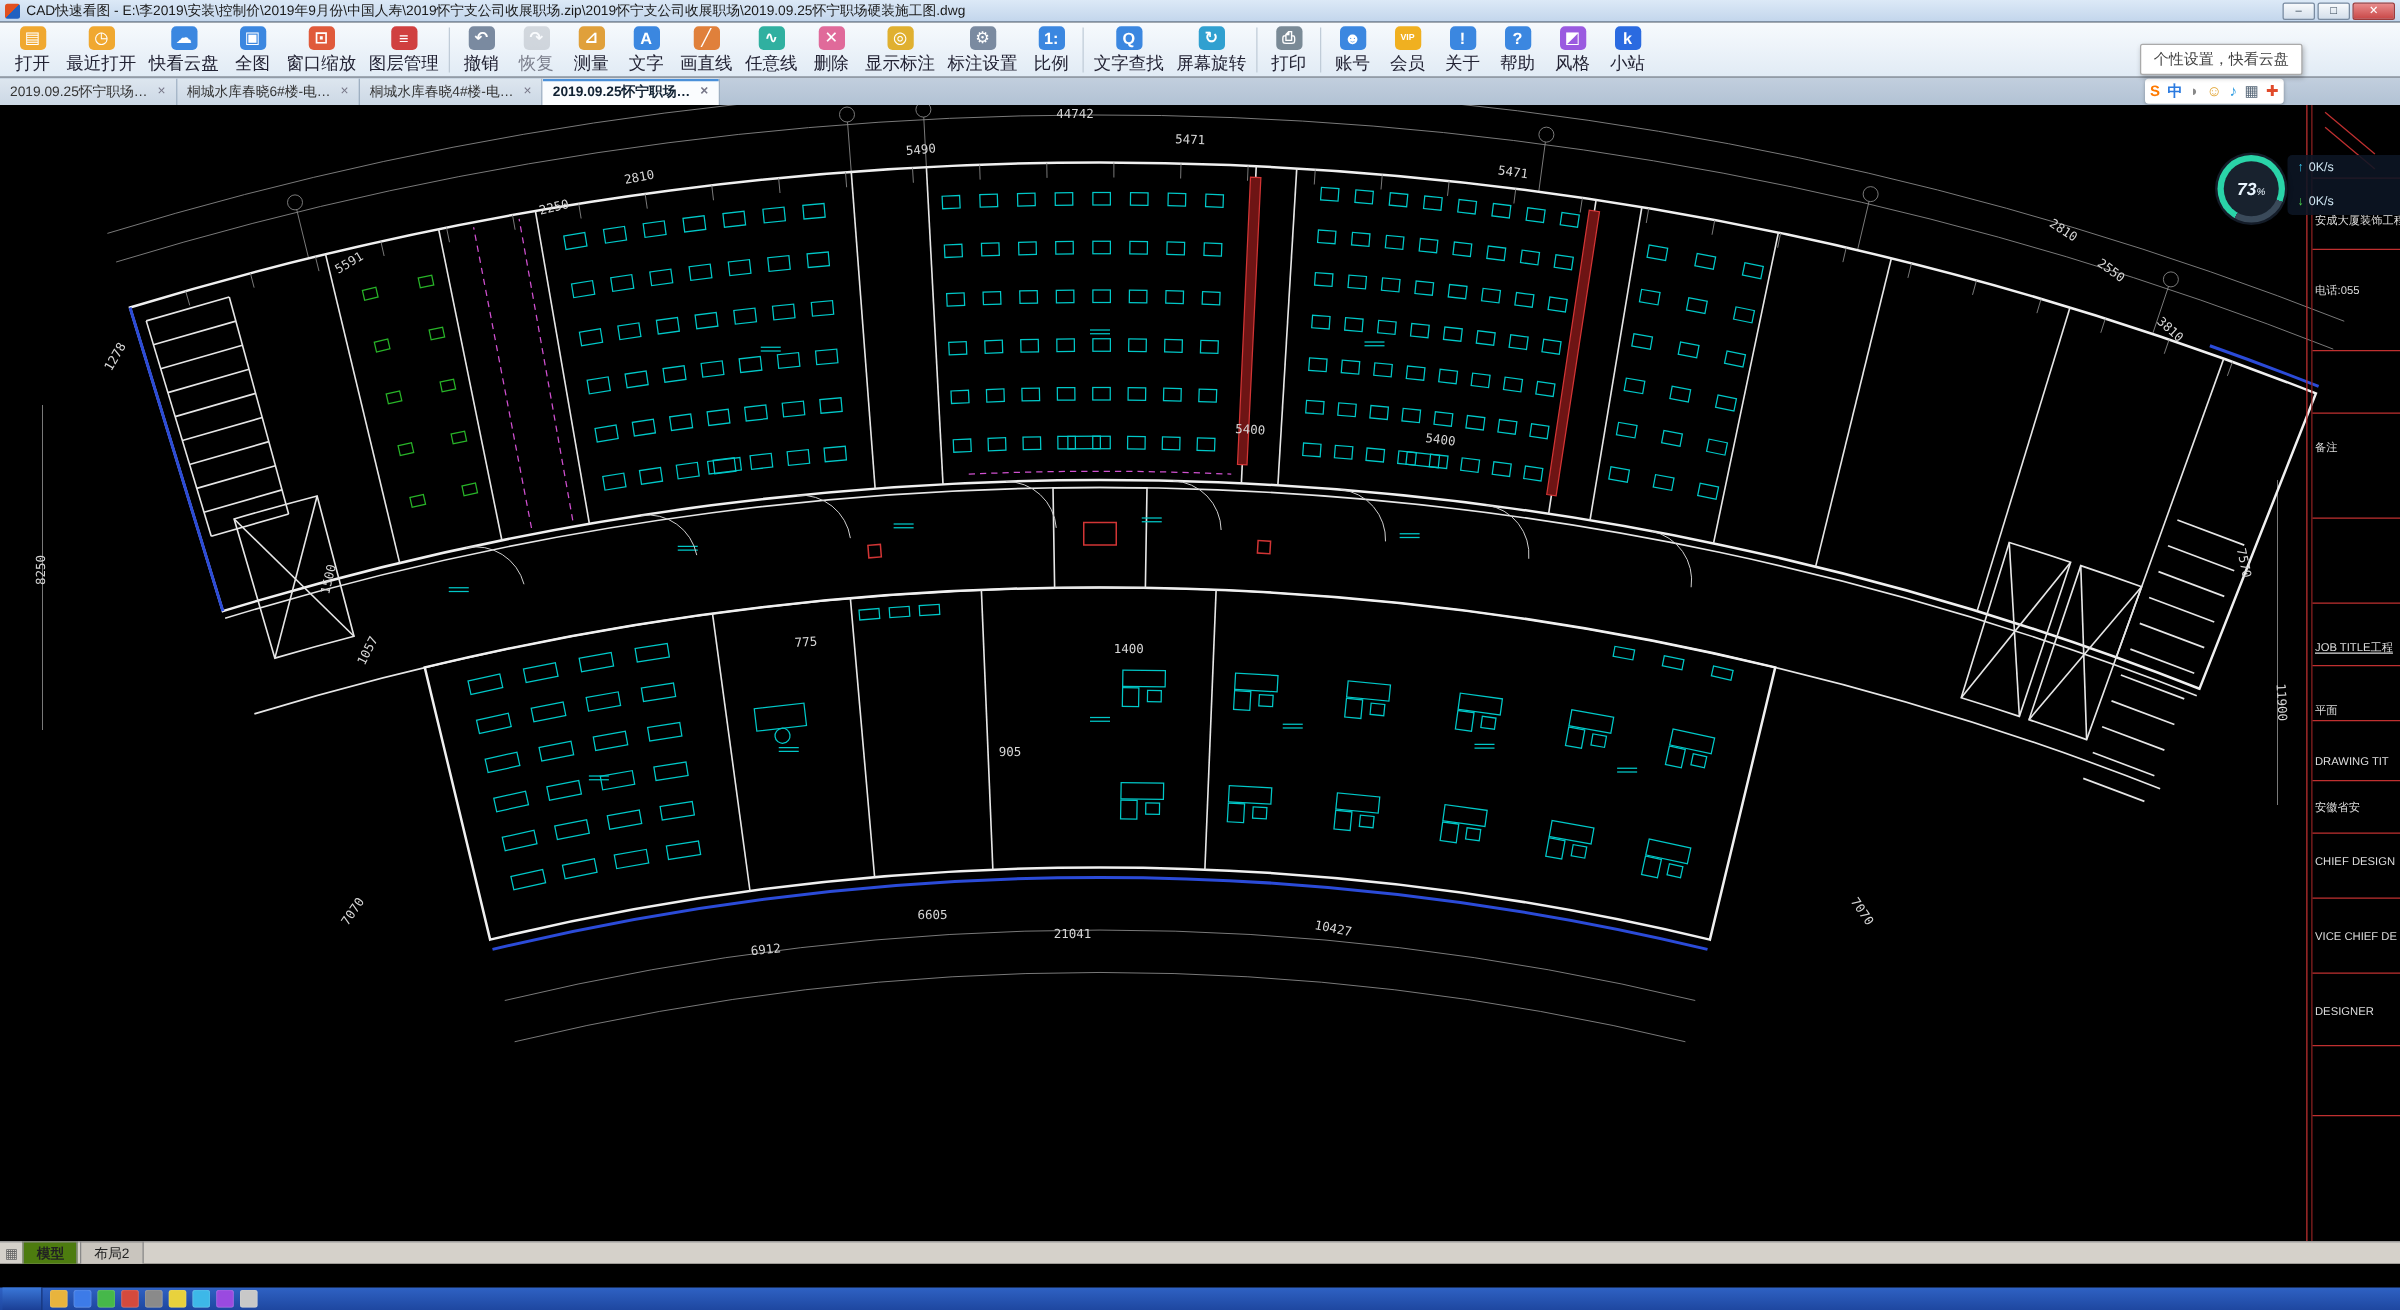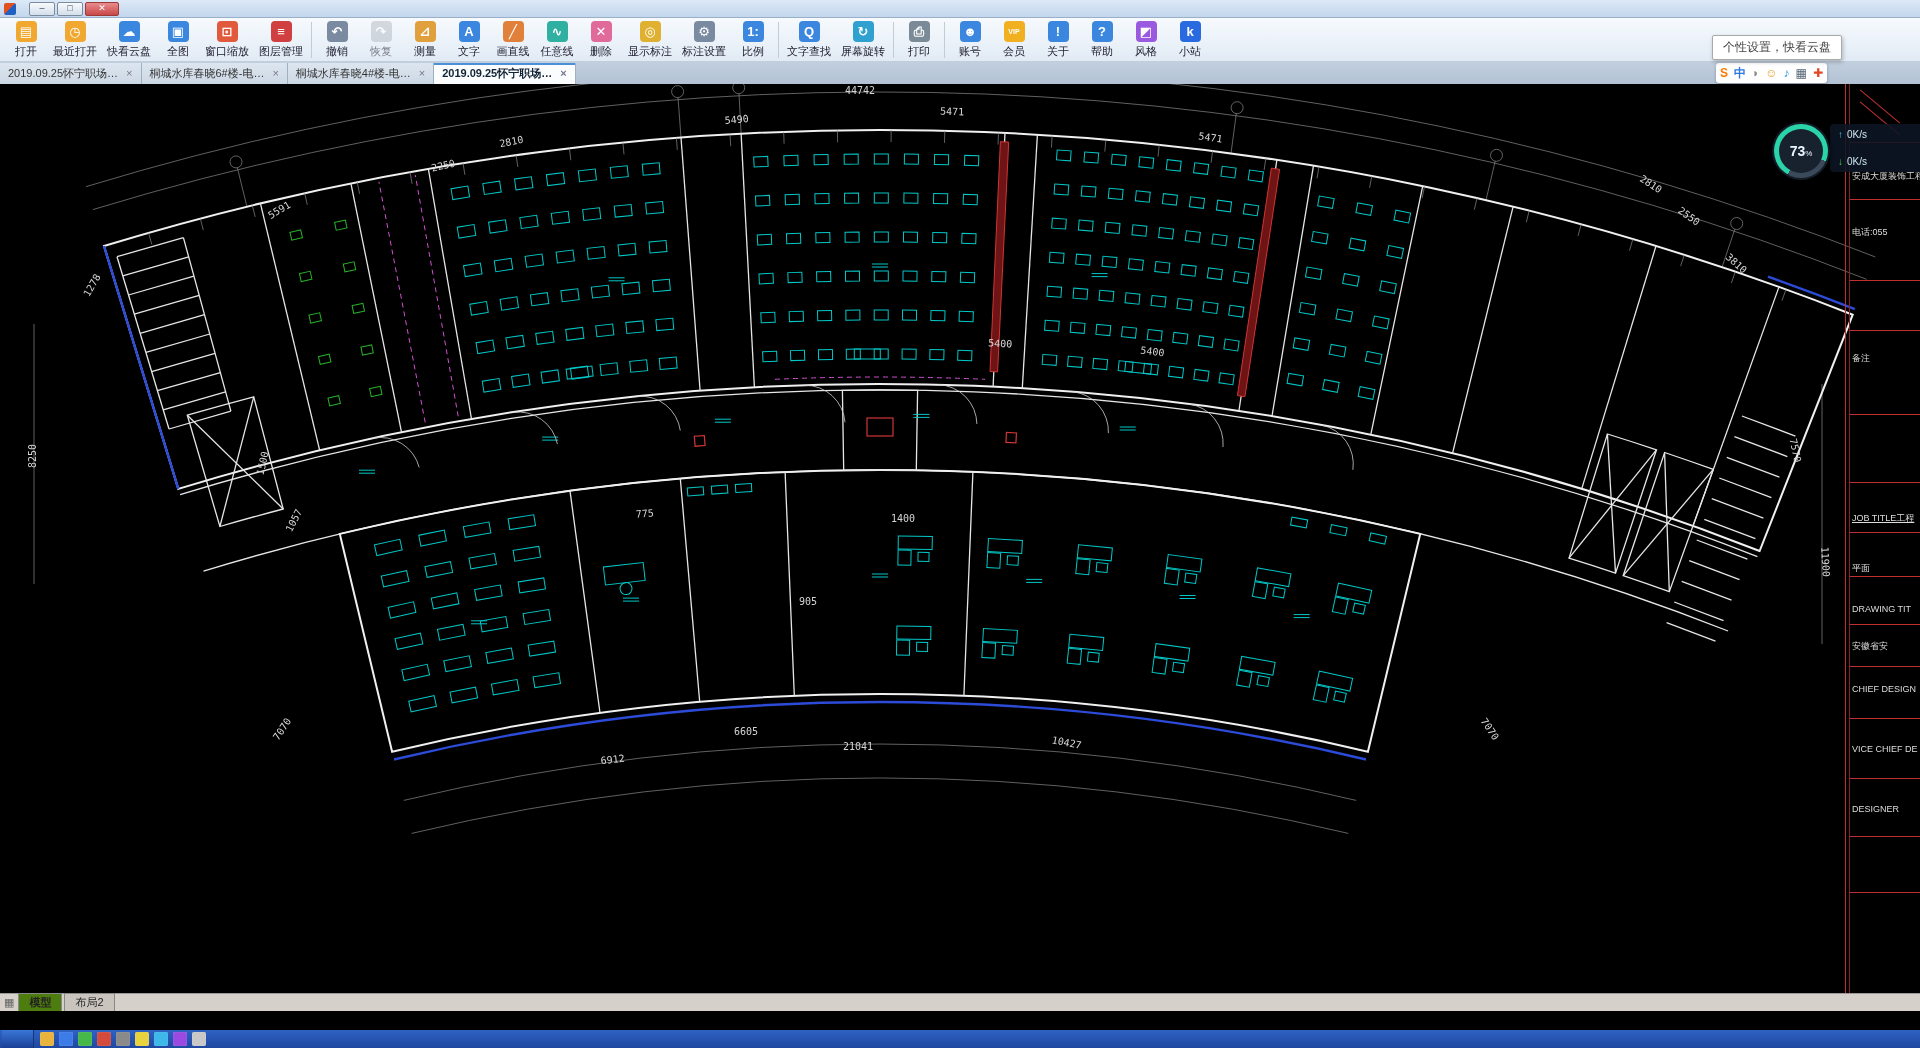--- a/index.html
+++ b/index.html
@@ -23,21 +23,21 @@
   
   .toolbar { position:absolute; top:18px; left:0; right:0; height:44px;
     background:linear-gradient(#f7fafd,#e1ebf5); border-bottom:1px solid #c2cedc;
     display:flex; align-items:center; padding:0 4px; }
   .tbi { display:flex; flex-direction:column; align-items:center; justify-content:center;
     min-width:44px; padding:2px 5px 1px; height:42px; cursor:pointer; }
   .tbi.disabled { opacity:.55; }
   .tbi-icon { width:21px; height:21px; border-radius:4px; color:#fff; font-size:13px;
     font-weight:bold; display:flex; align-items:center; justify-content:center; }
   .tbi-icon.small { font-size:7px; }
-  .tbi-label { font-size:11px; color:#223; margin-top:2px; white-space:nowrap; }
+  .tbi-label { font-size:14px; color:#223; margin-top:2px; white-space:nowrap; }
   .tbsep { width:1px; height:36px; background:#c0ccd8; margin:0 3px; }
 
   
   .tabbar { position:absolute; top:62px; left:0; right:0; height:22px;
     background:linear-gradient(#c2cfde,#b2c2d4); display:flex; align-items:flex-end; }
   .dtab { display:inline-flex; align-items:center; height:21px; padding:0 8px;
     background:linear-gradient(#dde6ef,#ccd8e5); border-right:1px solid #9fb0c2;
     font-size:11px; color:#333; cursor:pointer; white-space:nowrap; }
   .dtab.active { background:#fafcfe; font-weight:bold; color:#123;
     box-shadow:inset 0 2px 0 #4a90d9; }
@@ -77,21 +77,21 @@
 
   
   .sogou { position:absolute; top:63px; left:1716px; height:20px; z-index:55;
     background:#fff; border-radius:3px; box-shadow:0 1px 3px rgba(0,0,0,.3);
     display:flex; align-items:center; padding:0 4px; gap:6px; }
   .sg-i { font-size:12px; font-weight:bold; line-height:18px; cursor:pointer; }
 
   
   .widget { position:absolute; top:38px; left:1772px; width:58px; height:58px; z-index:50;
     border-radius:50%; background:#141c28; display:flex; align-items:center; justify-content:center; cursor:pointer;
-    box-shadow:0 0 4px rgba(0,0,0,.6); }
+    box-shadow:0 0 4px rgba(0,0,0,.6);font-style:italic; }
   .ring { position:absolute; inset:2px; border-radius:50%; }
   .hole { position:absolute; inset:7px; border-radius:50%; background:#18222e;
     display:flex; align-items:center; justify-content:center; }
   .pct { color:#eaf6ff; font-size:14px; font-weight:bold; }
   .pct small { font-size:8px; font-weight:normal; }
   .speedbox { position:absolute; top:40px; right:0; width:90px; height:48px; z-index:45;
     background:rgba(12,22,36,.88); border-radius:4px 0 0 4px; padding:5px 8px;
     display:flex; flex-direction:column; justify-content:space-between; }
   .sp-row { display:flex; align-items:center; gap:4px; font-size:10px; color:#cfe6f2; }
   .sp-arrow { font-size:10px; font-weight:bold; }
@@ -118,20 +118,21 @@
   .tk-i { width:14px; height:14px; border-radius:2px; margin-right:5px; cursor:pointer;
     box-shadow:inset 0 0 1px rgba(255,255,255,.6); }
 </style>
 </head>
 <body>
 
 <div class="app">
 
   <div class="titlebar">
     <div class="app-icon"></div>
+    <div class="title-text">CAD快速看图 - E:\李2019\安装\控制价\2019年9月份\中国人寿\2019怀宁支公司收展职场.zip\2019怀宁支公司收展职场\2019.09.25怀宁职场硬装施工图.dwg</div>
     <div class="winbtns">
       <div class="wb">–</div>
       <div class="wb">□</div>
       <div class="wb close">✕</div>
     </div>
   </div>
 
   <div class="toolbar" id="toolbar">
       <div class="tbi">
         <div class="tbi-icon" style="background: rgb(240, 168, 48);">▤</div>

